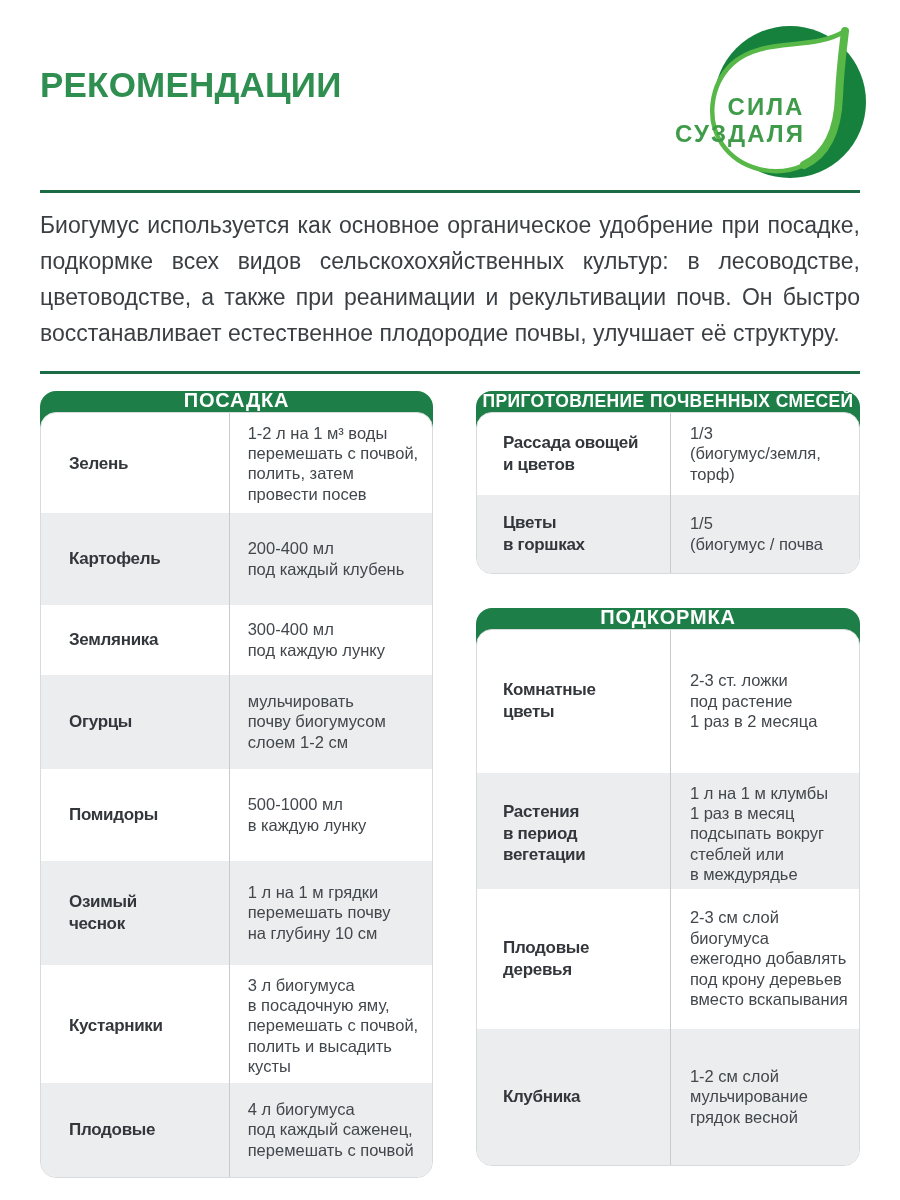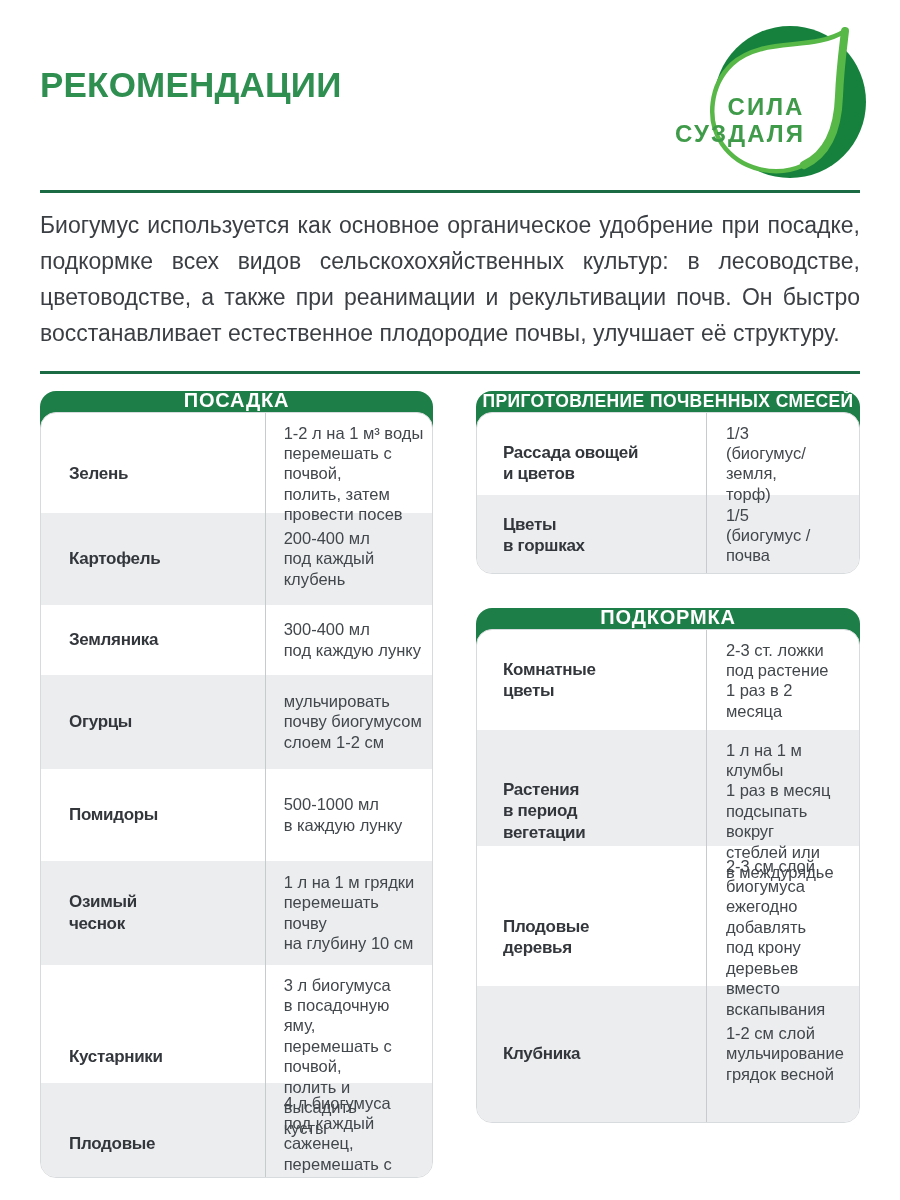--- a/index.html
+++ b/index.html
@@ -81,39 +81,38 @@
   .cell.label{
     padding:8px 4px 8px 28px;
     font-size:17px;font-weight:bold;letter-spacing:-0.3px;
     line-height:1.27;color:var(--label-text);
   }
   .smesi .cell.label,.podkormka .cell.label{padding-left:26px;}
   .cell.value{
     padding:10px 8px 10px 18px;
     font-size:16.5px;line-height:1.24;color:var(--value-text);
     border-left:1px solid var(--divider);
-    margin-left:36px;
   }
   .smesi .cell.value,.podkormka .cell.value{padding-left:19px;}
 
   
   .posadka .row:nth-child(1){height:100px;}
   .posadka .row:nth-child(2){height:92px;}
   .posadka .row:nth-child(3){height:70px;}
   .posadka .row:nth-child(4){height:94px;}
   .posadka .row:nth-child(5){height:92px;}
   .posadka .row:nth-child(6){height:104px;}
   .posadka .row:nth-child(7){height:118px;}
   .posadka .row:nth-child(8){height:94px;}
 
   .smesi .row:nth-child(1){height:82px;}
   .smesi .row:nth-child(2){height:78px;}
   .smesi{margin-bottom:34px;}
 
-  .podkormka .row:nth-child(1){height:100px;}
+  .podkormka .row:nth-child(1){height:143px;}
   .podkormka .row:nth-child(2){height:116px;}
   .podkormka .row:nth-child(3){height:140px;}
   .podkormka .row:nth-child(4){height:136px;}
 </style>
 </head>
 <body>
 
 <div class="header-area">
   <h1 class="page-title">
     <span>РЕКОМЕНДАЦИИ</span>

